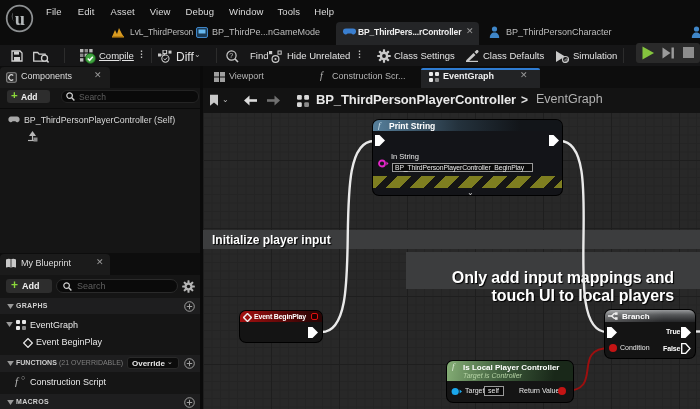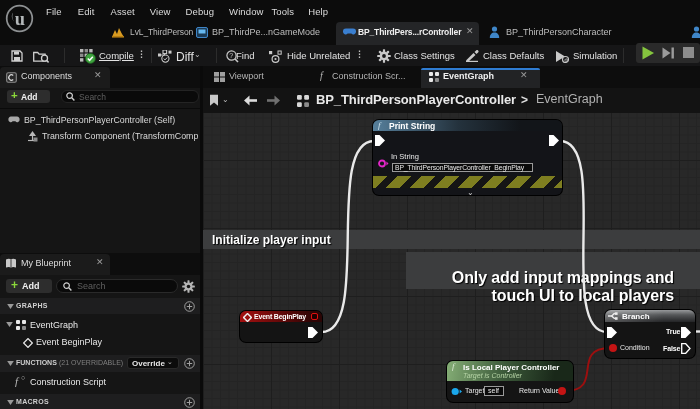--- a/index.html
+++ b/index.html
@@ -13,21 +13,21 @@
 <div id="app">
 
   <div class="abs" style="left:0;top:0;width:700px;height:22px;background:#0c0c0c;"></div>
 
   <svg class="abs" style="left:4px;top:3px;z-index:5;" width="31" height="31" viewBox="0 0 32 32">
     <circle cx="16" cy="16" r="13.2" fill="none" stroke="#8e9193" stroke-width="1.8"></circle>
     <text x="16.5" y="22.5" font-size="19" font-weight="bold" font-family="Liberation Serif,serif" fill="#b4b8ba" text-anchor="middle">u</text>
     <path d="M9.4 9.8 C8.1 12.6 8.3 16.4 10.2 19.0 L9.0 17.2 C7.6 14.6 7.7 11.9 9.4 9.8 Z" fill="#9aa0a3"></path>
   </svg>
   <div class="abs" style="left:46px;top:6px;font-size:9.5px;color:#dcdcdc;letter-spacing:.1px;">
-    <span style="margin-right:16px;">File</span><span style="margin-right:16px;">Edit</span><span style="margin-right:15px;">Asset</span><span style="margin-right:15px;">View</span><span style="margin-right:15px;">Debug</span><span style="margin-right:8px;">Window</span><span style="margin-right:14px;">Tools</span><span>Help</span>
+    <span style="margin-right:16px;">File</span><span style="margin-right:16px;">Edit</span><span style="margin-right:15px;">Asset</span><span style="margin-right:15px;">View</span><span style="margin-right:15px;">Debug</span><span style="margin-right:14px;">Window</span><span style="margin-right:14px;">Tools</span><span>Help</span>
   </div>
 
   <div class="abs" style="left:0;top:22px;width:700px;height:23px;background:#0c0c0c;"></div>
 
   <svg class="abs" style="left:112px;top:27px;" width="12" height="11" viewBox="0 0 12 11">
     <path d="M0 10 L3 3 L5 7 L7 1 L10 7 L12 10 Z" fill="#d99b21"></path>
     <rect x="0" y="9" width="12" height="1.6" fill="#b97f12"></rect>
   </svg>
   <div class="abs" style="left:130px;top:27px;font-size:8.5px;letter-spacing:-0.1px;color:#bdbdbd;">LvL_ThirdPerson</div>
 
@@ -93,21 +93,21 @@
   </svg>
   <div class="abs" style="left:176px;top:50px;font-size:12px;color:#e3e3e3;">Diff</div>
   <div class="abs" style="left:194px;top:50px;font-size:8px;color:#bdbdbd;">⌄</div>
   <div class="abs" style="left:216px;top:48px;width:1px;height:15px;background:#2c2c2c;"></div>
 
   <svg class="abs" style="left:226px;top:50px;" width="13" height="13" viewBox="0 0 13 13">
     <circle cx="5.5" cy="5.5" r="4.6" fill="none" stroke="#c9c9c9" stroke-width="1.2"></circle>
     <line x1="8.8" y1="8.8" x2="12" y2="12" stroke="#c9c9c9" stroke-width="1.6"></line>
     <text x="3.3" y="8" font-size="7" fill="#c9c9c9" font-family="Liberation Sans">?</text>
   </svg>
-  <div class="abs" style="left:236px;top:50px;font-size:9.5px;color:#e3e3e3;">Find</div>
+  <div class="abs" style="left:250px;top:50px;font-size:9.5px;color:#e3e3e3;">Find</div>
 
   <svg class="abs" style="left:268px;top:50px;" width="15" height="13" viewBox="0 0 15 13">
     <rect x="1" y="1" width="3.2" height="3.2" fill="#c9c9c9"></rect>
     <rect x="10" y="1" width="3.2" height="3.2" fill="none" stroke="#c9c9c9" stroke-width="1"></rect>
     <circle cx="7.5" cy="9" r="3.4" fill="none" stroke="#c9c9c9" stroke-width="1.2"></circle>
     <circle cx="7.5" cy="9" r="1.1" fill="#c9c9c9"></circle>
   </svg>
   <div class="abs" style="left:287px;top:50px;font-size:9.5px;color:#e3e3e3;">Hide Unrelated</div>
   <div class="abs bold" style="left:355px;top:49px;font-size:9px;color:#bdbdbd;">⋮</div>
 
@@ -185,21 +185,20 @@
   <svg class="abs" style="left:8px;top:116px;" width="12" height="8" viewBox="0 0 12 8">
     <path d="M3 0.6 h6 a3 3 0 0 1 2.6 3 a2.3 2.3 0 0 1 -4.2 1.6 h-2.8 a2.3 2.3 0 0 1 -4.2 -1.6 a3 3 0 0 1 2.6 -3 z" fill="#a9a9a9"></path>
   </svg>
   <div class="abs" style="left:24px;top:115px;font-size:8.8px;color:#dadada;">BP_ThirdPersonPlayerController (Self)</div>
   <svg class="abs" style="left:27px;top:131px;" width="11" height="11" viewBox="0 0 11 11">
     <path d="M5.5 0 L9 5 H2 Z" fill="#b9b9b9"></path>
     <line x1="5.5" y1="5" x2="5.5" y2="9" stroke="#b9b9b9" stroke-width="1.2"></line>
     <line x1="1" y1="9.5" x2="10" y2="9.5" stroke="#b9b9b9" stroke-width="1.2"></line>
     <rect x="6.5" y="6.5" width="4" height="4" fill="#8a8a8a"></rect>
   </svg>
-  <div class="abs" style="left:42px;top:131px;width:158px;overflow:hidden;white-space:nowrap;font-size:8.8px;color:#dadada;">Transform Component (TransformComp</div>
 
   <div class="abs" style="left:0;top:253px;width:200px;height:22px;background:#0d0d0d;"></div>
   <div class="abs" style="left:0;top:254px;width:110px;height:21px;background:#1b1b1b;border-radius:4px 4px 0 0;"></div>
   <svg class="abs" style="left:5px;top:258px;" width="12" height="11" viewBox="0 0 12 11">
     <path d="M1 1.5 C3 0.5 5 0.5 6 1.6 C7 0.5 9 0.5 11 1.5 V9.5 C9 8.7 7 8.7 6 9.8 C5 8.7 3 8.7 1 9.5 Z" fill="#c9c9c9"></path>
     <line x1="6" y1="1.6" x2="6" y2="9.8" stroke="#1b1b1b" stroke-width="0.8"></line>
   </svg>
   <div class="abs" style="left:21px;top:258px;font-size:9px;color:#dedede;">My Blueprint</div>
   <div class="abs" style="left:96px;top:257px;font-size:9px;color:#9a9a9a;">✕</div>
 

